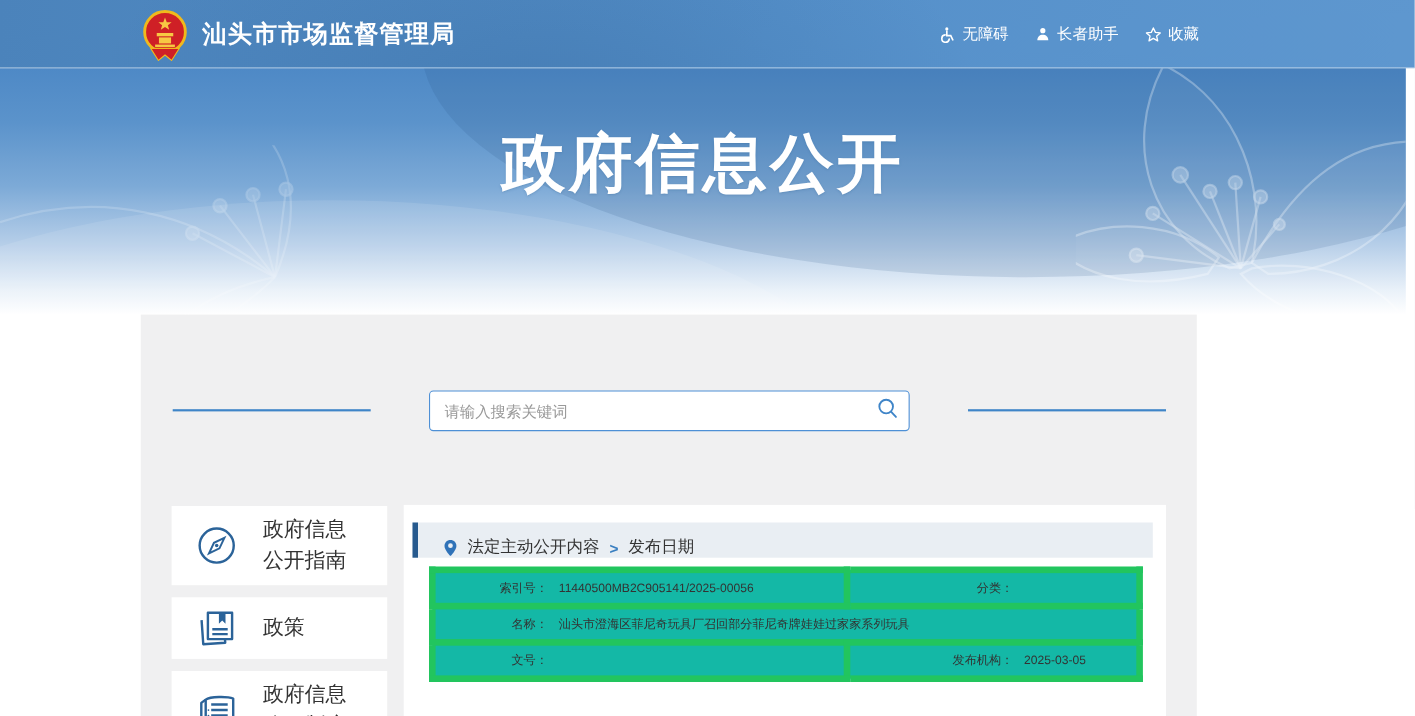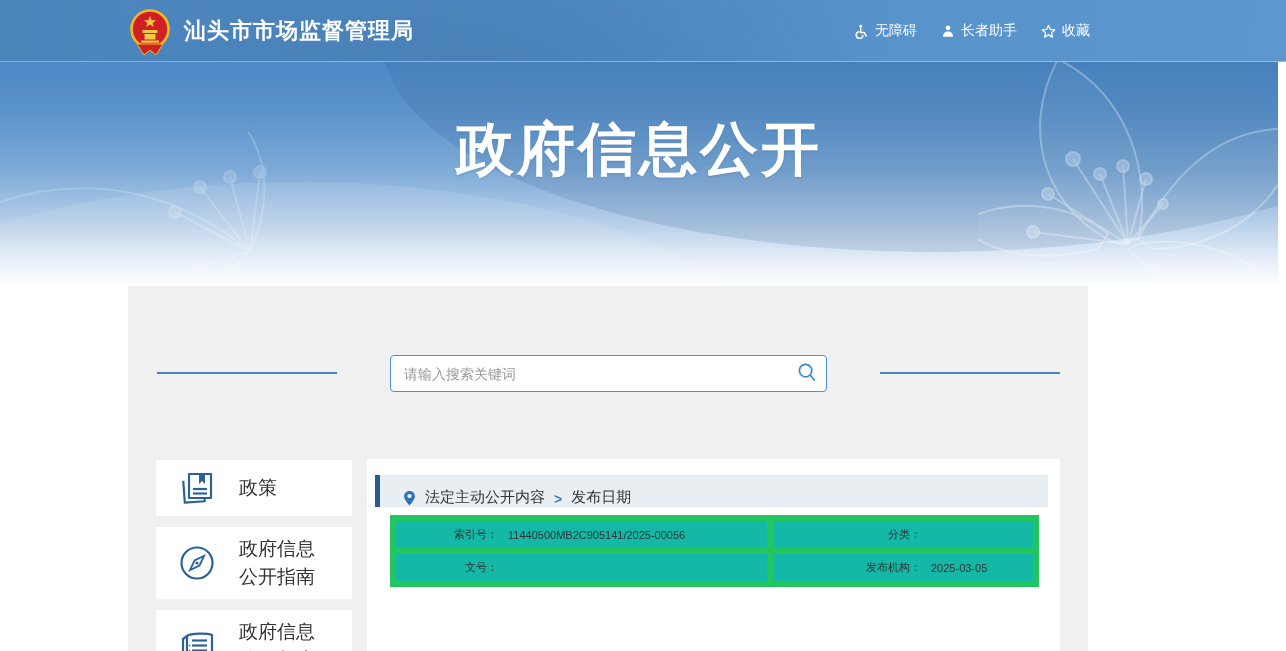--- a/index.html
+++ b/index.html
@@ -189,40 +189,40 @@
           <circle cx="8.6" cy="8.6" r="6.2"></circle>
           <line x1="13.2" y1="13.4" x2="17.5" y2="18"></line>
         </svg>
       </span>
     </div>
   </div>
 
   <div class="sidebar">
     <div class="side-card">
       <span class="s-icon">
+        <svg width="40" height="40" viewBox="0 0 40 40" fill="none" stroke="#2b6399" stroke-width="2.2">
+          <circle cx="20" cy="20" r="15.5"></circle>
+          <path d="M27 13 L22.5 22.5 L13 27 L17.5 17.5 Z" stroke-width="1.8"></path>
+          <circle cx="20" cy="20" r="1.6" fill="#2b6399" stroke="none"></circle>
+        </svg>
+      </span>
+      <span class="s-label">政府信息公开指南</span>
+    </div>
+
+    <div class="side-card">
+      <span class="s-icon">
         <svg width="40" height="40" viewBox="0 0 40 40" fill="none" stroke="#2b6399" stroke-width="2.2" stroke-linejoin="round">
           <path d="M7 12 L7 34 L27 34 L27 12" transform="rotate(-4 17 23)"></path>
           <path d="M12 6 L34 6 L34 30 L12 30 Z" fill="#fff"></path>
           <path d="M22 6 L28 6 L28 16 L25 13 L22 16 Z" fill="#2b6399" stroke="none"></path>
           <line x1="16" y1="21" x2="30" y2="21"></line>
           <line x1="16" y1="25.5" x2="30" y2="25.5"></line>
         </svg>
       </span>
       <span class="s-label">政策</span>
-    </div>
-
-    <div class="side-card">
-      <span class="s-icon">
-        <svg width="40" height="40" viewBox="0 0 40 40" fill="none" stroke="#2b6399" stroke-width="2.2">
-          <circle cx="20" cy="20" r="15.5"></circle>
-          <path d="M27 13 L22.5 22.5 L13 27 L17.5 17.5 Z" stroke-width="1.8"></path>
-          <circle cx="20" cy="20" r="1.6" fill="#2b6399" stroke="none"></circle>
-        </svg>
-      </span>
-      <span class="s-label">政府信息公开指南</span>
     </div>
 
     <div class="side-card">
       <span class="s-icon">
         <svg width="40" height="40" viewBox="0 0 40 40" fill="none" stroke="#2b6399" stroke-width="2.2" stroke-linejoin="round">
           <path d="M10 10 C14 7 30 7 35 9 L35 31 C30 29 14 29 10 32 Z" fill="#fff"></path>
           <path d="M10 10 L6 13 L6 35 L10 32"></path>
           <line x1="15" y1="14.5" x2="30" y2="14.5"></line>
           <line x1="15" y1="19.5" x2="30" y2="19.5"></line>
           <line x1="15" y1="24.5" x2="30" y2="24.5"></line>
@@ -258,20 +258,28 @@
           </div>
         </td>
         <td class="c-right">
           <div class="cell">
             <span class="lbl">分类：</span>
             <span class="val"></span>
           </div>
         </td>
       </tr>
       <tr>
+        <td colspan="2">
+          <div class="cell">
+            <span class="lbl" style="width:102px">名称：</span>
+            <span class="val">汕头市澄海区菲尼奇玩具厂召回部分菲尼奇牌娃娃过家家系列玩具</span>
+          </div>
+        </td>
+      </tr>
+      <tr>
         <td class="c-left">
           <div class="cell">
             <span class="lbl">文号：</span>
             <span class="val"></span>
           </div>
         </td>
         <td class="c-right">
           <div class="cell">
             <span class="lbl">发布机构：</span>
             <span class="val">2025-03-05</span>

